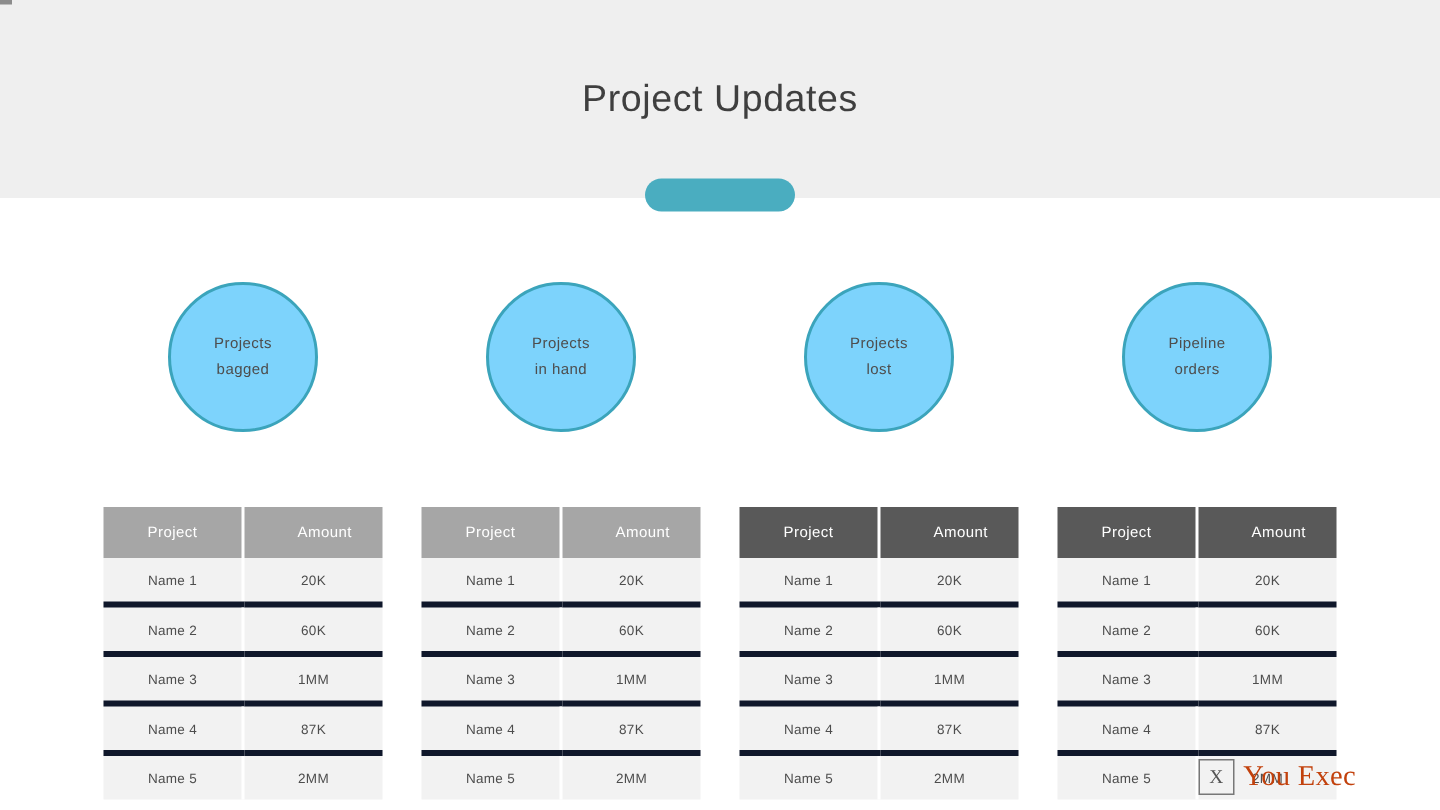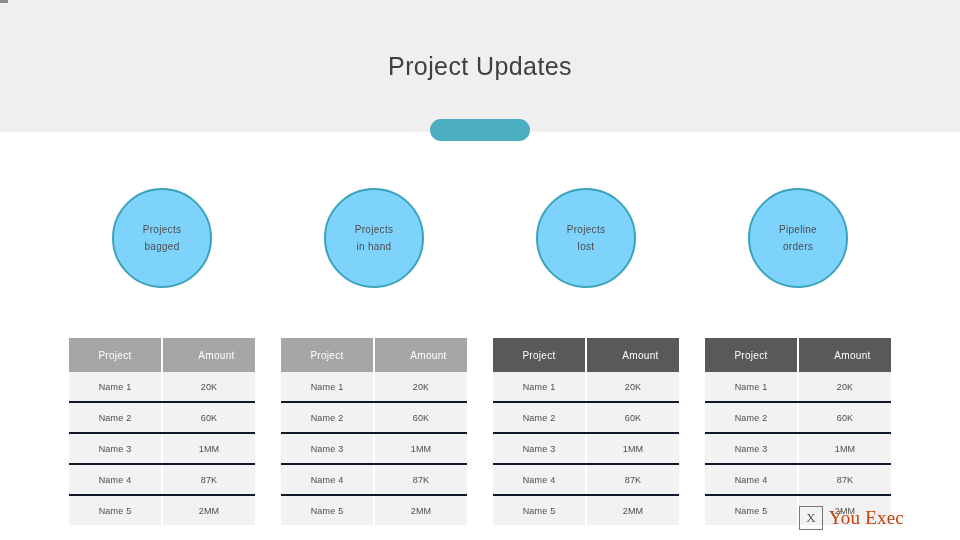--- a/index.html
+++ b/index.html
@@ -109,21 +109,21 @@
   }
   table.data th:last-child { border-right: none; padding-left: 16px; }
   table.data td {
     height: 27px;
     font-size: 9px;
     color: #4d4d4d;
     text-align: center;
     letter-spacing: 0.2px;
     background: #f2f2f2;
     border-right: 2px solid #ffffff;
-    border-bottom: 2px solid #0f172a;
+    border-bottom: 4px solid #0f172a;
   }
   table.data td:last-child { border-right: none; }
   table.data tr:last-child td { border-bottom: none; }
 
   .hdr-light th { background: #a6a6a6; }
   .hdr-dark th { background: #595959; }
 
   .footer-logo {
     position: absolute;
     right: 12px;

